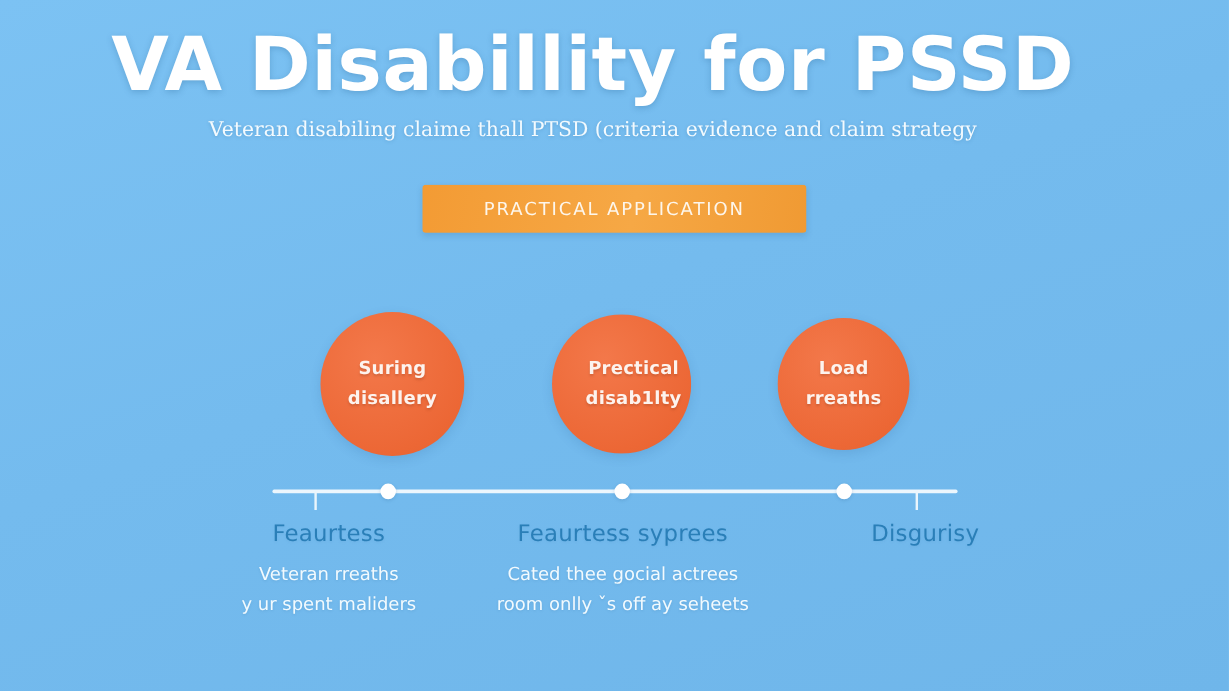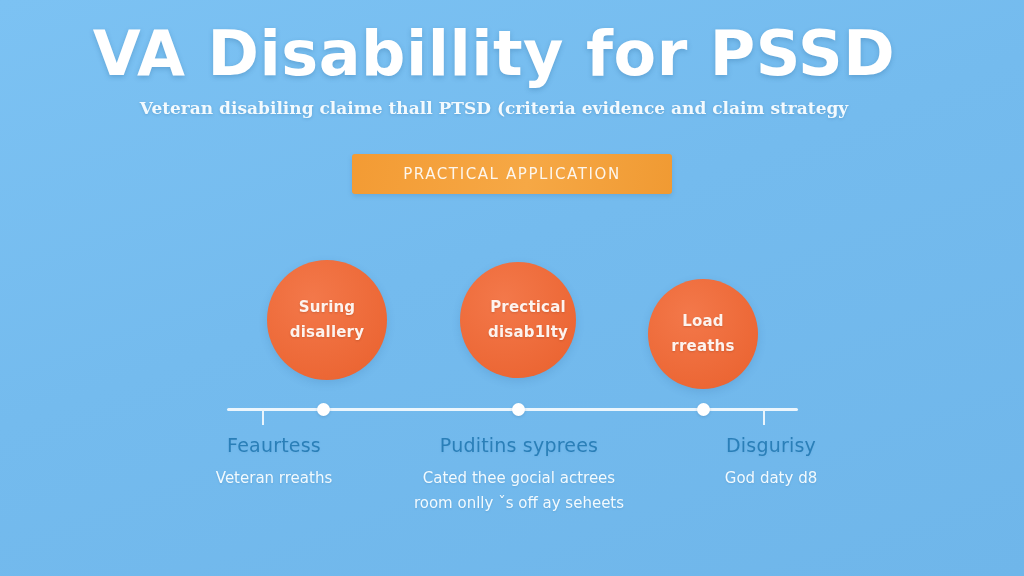--- a/index.html
+++ b/index.html
@@ -39,21 +39,21 @@
     line-height: 72px;
     letter-spacing: 0.5px;
     color: #ffffff;
     text-shadow: 0 2px 5px rgba(40,100,150,0.30);
     white-space: nowrap;
   }
 
   #subtitle {
     margin-top: 6px;
     font-family: "DejaVu Serif", serif;
-    font-weight: bold;
+    font-weight: normal;
     font-size: 17px;
     line-height: 24px;
     color: #f3fafe;
     text-shadow: 0 1px 3px rgba(40,100,150,0.28);
     white-space: nowrap;
   }
 
   
   #banner-wrap {
     position: absolute;
@@ -108,21 +108,21 @@
     font-weight: bold;
     font-size: 15px;
     line-height: 25px;
     letter-spacing: 0.2px;
     text-shadow: 0 1px 2px rgba(140,60,30,0.30);
     padding: 0 8px;
   }
 
   #circle-1 { left: 267px; top: 2px;  width: 120px; height: 120px; }
   #circle-2 { left: 460px; top: 4px;  width: 116px; height: 116px; justify-content: flex-end; }
-  #circle-3 { left: 648px; top: 21px;  width: 110px; height: 110px; }
+  #circle-3 { left: 648px; top: 7px;  width: 110px; height: 110px; }
 
   
   #timeline {
     position: absolute;
     top: 395px;
     left: 0;
     width: 1024px;
     height: 40px;
   }
 
@@ -244,33 +244,33 @@
     <div class="dot" id="dot-2"></div>
     <div class="dot" id="dot-3"></div>
   </div>
 
   <div id="columns">
 
     <div class="column" id="column-1">
       <div class="column-heading">Feaurtess</div>
       <div class="column-body">
         <span class="column-body-line">Veteran rreaths</span>
+        <span class="column-body-line">y ur spent maliders</span>
       </div>
     </div>
 
     <div class="column" id="column-2">
-      <div class="column-heading">Puditins syprees</div>
+      <div class="column-heading">Feaurtess syprees</div>
       <div class="column-body">
         <span class="column-body-line">Cated thee gocial actrees</span>
         <span class="column-body-line">room onlly ˇs off ay seheets</span>
       </div>
     </div>
 
     <div class="column" id="column-3">
       <div class="column-heading">Disgurisy</div>
       <div class="column-body">
-        <span class="column-body-line">God daty d8</span>
       </div>
     </div>
 
   </div>
 
 </div>
 
 </body></html>

